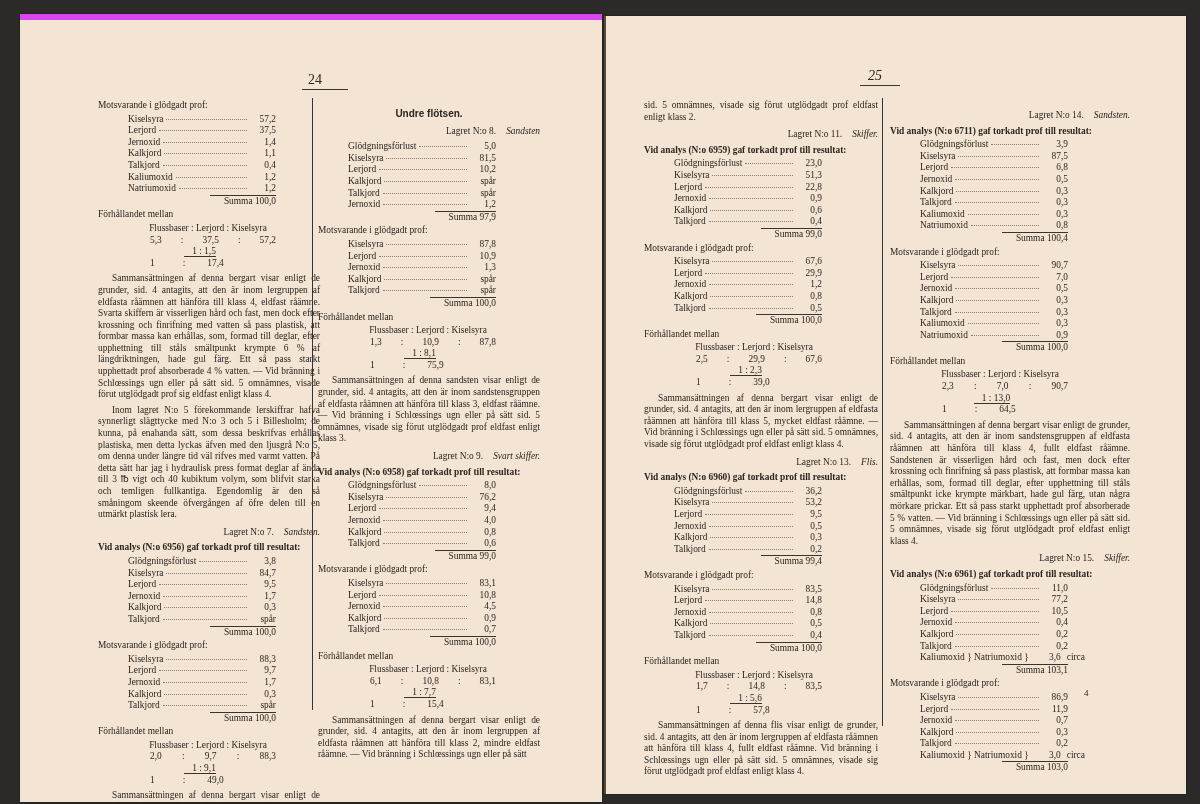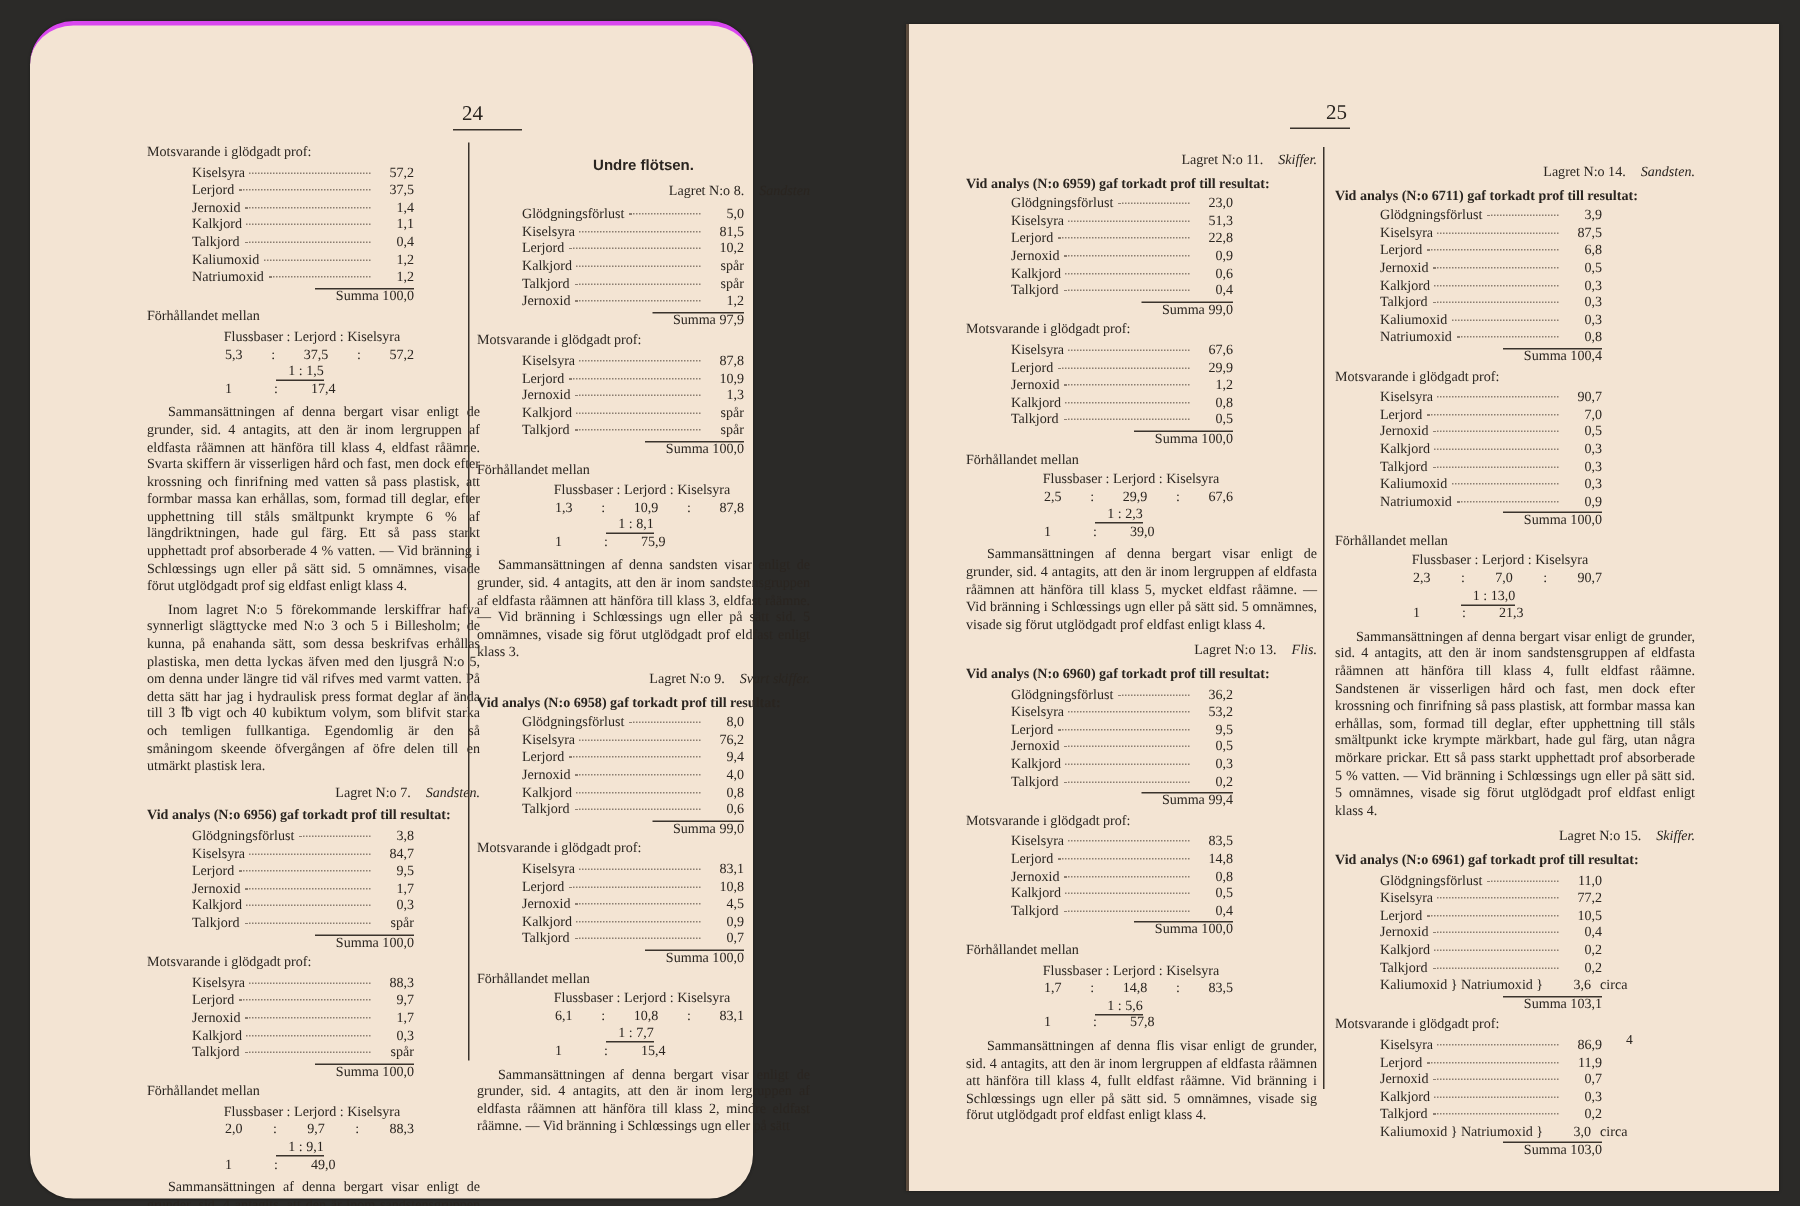--- a/index.html
+++ b/index.html
@@ -1,19 +1,19 @@
 <!DOCTYPE html>
 <html><head>
 <meta charset="utf-8">
 <style>
   html, body { margin:0; padding:0; }
   body { width:1200px; height:804px; background:#2b2a28; position:relative; overflow:hidden;
          font-family:"Liberation Serif","DejaVu Serif",serif; color:#2a2520; }
   .page { position:absolute; background:#f3e4d3; box-shadow:0 0 2px rgba(0,0,0,.4); }
-  #page-left { left:20px; top:14px; width:482px; height:782px; border-top:3px solid #d946ef;border-radius:29px; }
+  #page-left { left:20px; top:14px; width:582px; height:782px; border-top:6px solid #d946ef; }
   #page-right { left:604px; top:16px; width:580px; height:778px; border-left:2px solid #5a4a3c; }
   .pnum { position:absolute; font-size:14px; text-align:center; }
   .pnum-line { position:absolute; height:1px; background:#3a332c; }
   .col { position:absolute; font-size:9.4px; line-height:11.6px; }
   .vrule { position:absolute; width:1px; background:#3a332c; }
   .heading { text-align:right; margin:6px 0 4px; }
   .heading i { margin-left:10px; }
   .bold-head { text-align:center; font-family:"Liberation Sans","DejaVu Sans",sans-serif; font-weight:bold; font-size:10px; margin:10px 0 4px; }
   .intro { margin:2px 0;font-weight:bold; }
   .tbl { margin-left:30px; width:148px; }
@@ -357,24 +357,25 @@
           <span>1</span>
           <span>:</span>
           <span>15,4</span>
         </div>
       </div>
     <div class="para">Sammansättningen af denna bergart visar enligt de grunder, sid. 4 antagits, att den är inom lergruppen af eldfasta råämnen att hänföra till klass 2, mindre eldfast råämne. — Vid bränning i Schlœssings ugn eller på sätt</div>
   </div>
 </div>
 
 <div class="page" id="page-right">
-  <div class="pnum" style="left:278px;top:52px;">25</div>
+  <div class="pnum" style="left:262px;top:52px;font-style:italic;">25</div>
   <div class="pnum-line" style="left:254px;top:69px;width:40px;"></div>
 
   <div class="col" style="left:38px;top:80px;width:234px;">
+    <div class="para noindent">sid. 5 omnämnes, visade sig förut utglödgadt prof eldfast enligt klass 2.</div>
     <div class="heading">
       <span>Lagret N:o 11.</span><i>Skiffer.</i>
     </div>
     <div class="intro">Vid analys (N:o 6959) gaf torkadt prof till resultat:</div>
     <div class="tbl">
         <div class="row">
           <span class="lbl">Glödgningsförlust</span>
           <span class="dots"></span>
           <span class="val">23,0</span>
         </div>
@@ -634,21 +635,21 @@
           <span>2,3</span>
           <span>:</span>
           <span>7,0</span>
           <span>:</span>
           <span>90,7</span>
         </div>
         <div class="r2"><span>1  :  13,0</span></div>
         <div class="r3">
           <span>1</span>
           <span>:</span>
-          <span>21,3</span>
+          <span>64,5</span>
         </div>
       </div>
     <div class="para">Sammansättningen af denna bergart visar enligt de grunder, sid. 4 antagits, att den är inom sandstensgruppen af eldfasta råämnen att hänföra till klass 4, fullt eldfast råämne. Sandstenen är visserligen hård och fast, men dock efter krossning och finrifning så pass plastisk, att formbar massa kan erhållas, som, formad till deglar, efter upphettning till ståls smältpunkt icke krympte märkbart, hade gul färg, utan några mörkare prickar. Ett så pass starkt upphettadt prof absorberade 5 % vatten. — Vid bränning i Schlœssings ugn eller på sätt sid. 5 omnämnes, visade sig förut utglödgadt prof eldfast enligt klass 4.</div>
     <div class="heading">
       <span>Lagret N:o 15.</span><i>Skiffer.</i>
     </div>
     <div class="intro">Vid analys (N:o 6961) gaf torkadt prof till resultat:</div>
     <div class="tbl">
         <div class="row">
           <span class="lbl">Glödgningsförlust</span>

